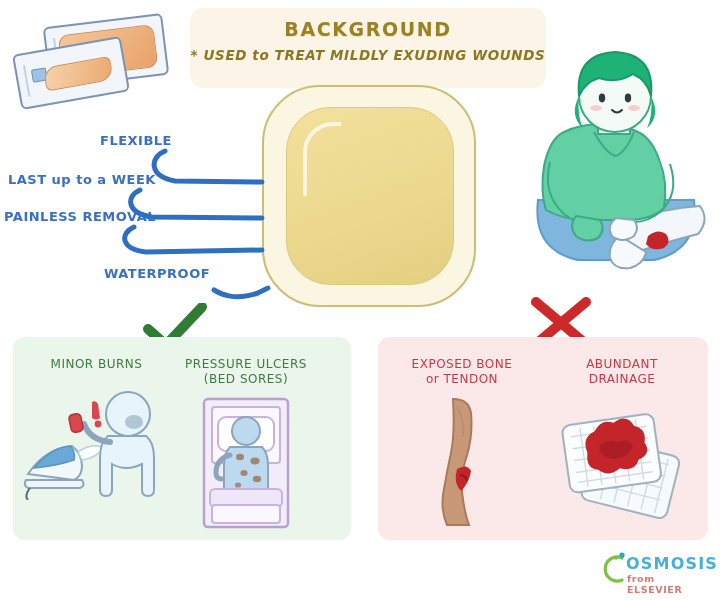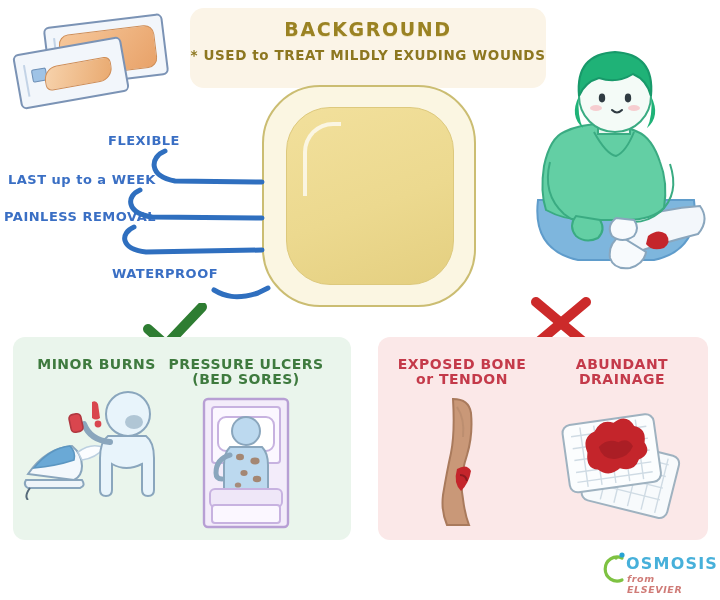--- a/index.html
+++ b/index.html
@@ -41,20 +41,21 @@
     color: #9a8223;
     text-shadow: 0 1px 0 #efe2bd;
   }
   .banner-sub {
     margin-top: 7px;
     font-family: "DejaVu Sans", sans-serif;
     font-weight: bold;
     font-size: 13.5px;
     letter-spacing: 0.6px;
     color: #8d7720;
+    font-style: italic;
   }
 
   
   .pkg {
     position: absolute;
     border: 2.2px solid #7b93b5;
     border-radius: 6px;
     background: #f2f6fb;
     box-sizing: border-box;
   }
@@ -127,24 +128,24 @@
   
   .feat-label {
     position: absolute;
     font-family: "DejaVu Sans", sans-serif;
     font-weight: bold;
     font-size: 13px;
     letter-spacing: 0.5px;
     color: #3a6fc4;
     white-space: nowrap;
   }
-  .lbl-flexible  { left: 108px;  top: 133px; }
+  .lbl-flexible  { left: 100px;  top: 133px; }
   .lbl-week      { left: 8px;   top: 172px; text-align: center; }
   .lbl-painless  { left: 4px;   top: 209px; }
-  .lbl-waterproof{ left: 112px; top: 266px; }
+  .lbl-waterproof{ left: 104px; top: 266px; }
 
   .connectors {
     position: absolute;
     left: 0; top: 0;
     width: 720px; height: 600px;
     pointer-events: none;
   }
 
   
   .nurse-scene {
@@ -175,22 +176,22 @@
     left: 378px; top: 337px;
     width: 330px; height: 203px;
     background: #fbe8e8;
   }
   .panel-item {
     position: absolute;
     text-align: center;
   }
   .item-title {
     font-family: "DejaVu Sans", sans-serif;
-    font-weight: bold;
-    font-size: 14px;
+    font-weight: normal;
+    font-size: 12px;
     letter-spacing: 0.5px;
     line-height: 15px;
     white-space: pre-line;
   }
   .panel-good .item-title { color: #3e7a3e; }
   .panel-bad  .item-title { color: #c43a4a; }
 
   .item-art {
     position: relative;
     margin: 10px auto 0;
@@ -221,21 +222,20 @@
   }
   .wm-sub {
     position: absolute;
     left: 27px; top: 21px;
     font-family: "DejaVu Sans", sans-serif;
     font-weight: bold;
     font-size: 9.5px;
     letter-spacing: .6px;
     color: #c0504a;
     opacity: .75;
-    font-style: italic;
   }
 </style>
 </head>
 <body>
 
 <div id="stage">
 
   <div class="banner">
     <div class="banner-title">BACKGROUND</div>
     <div class="banner-sub">* USED to TREAT MILDLY EXUDING WOUNDS</div>

